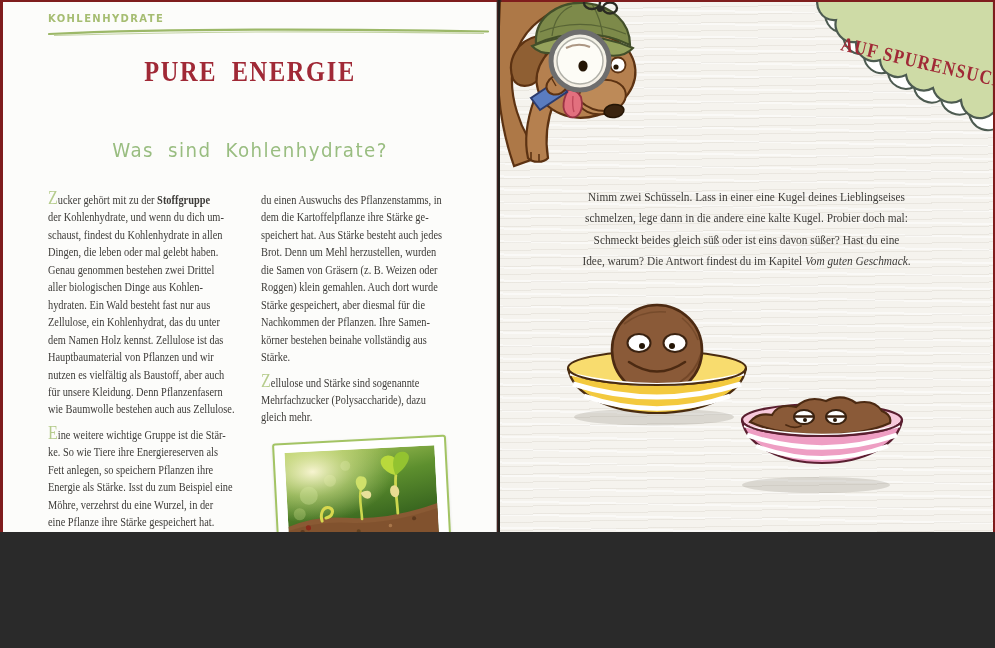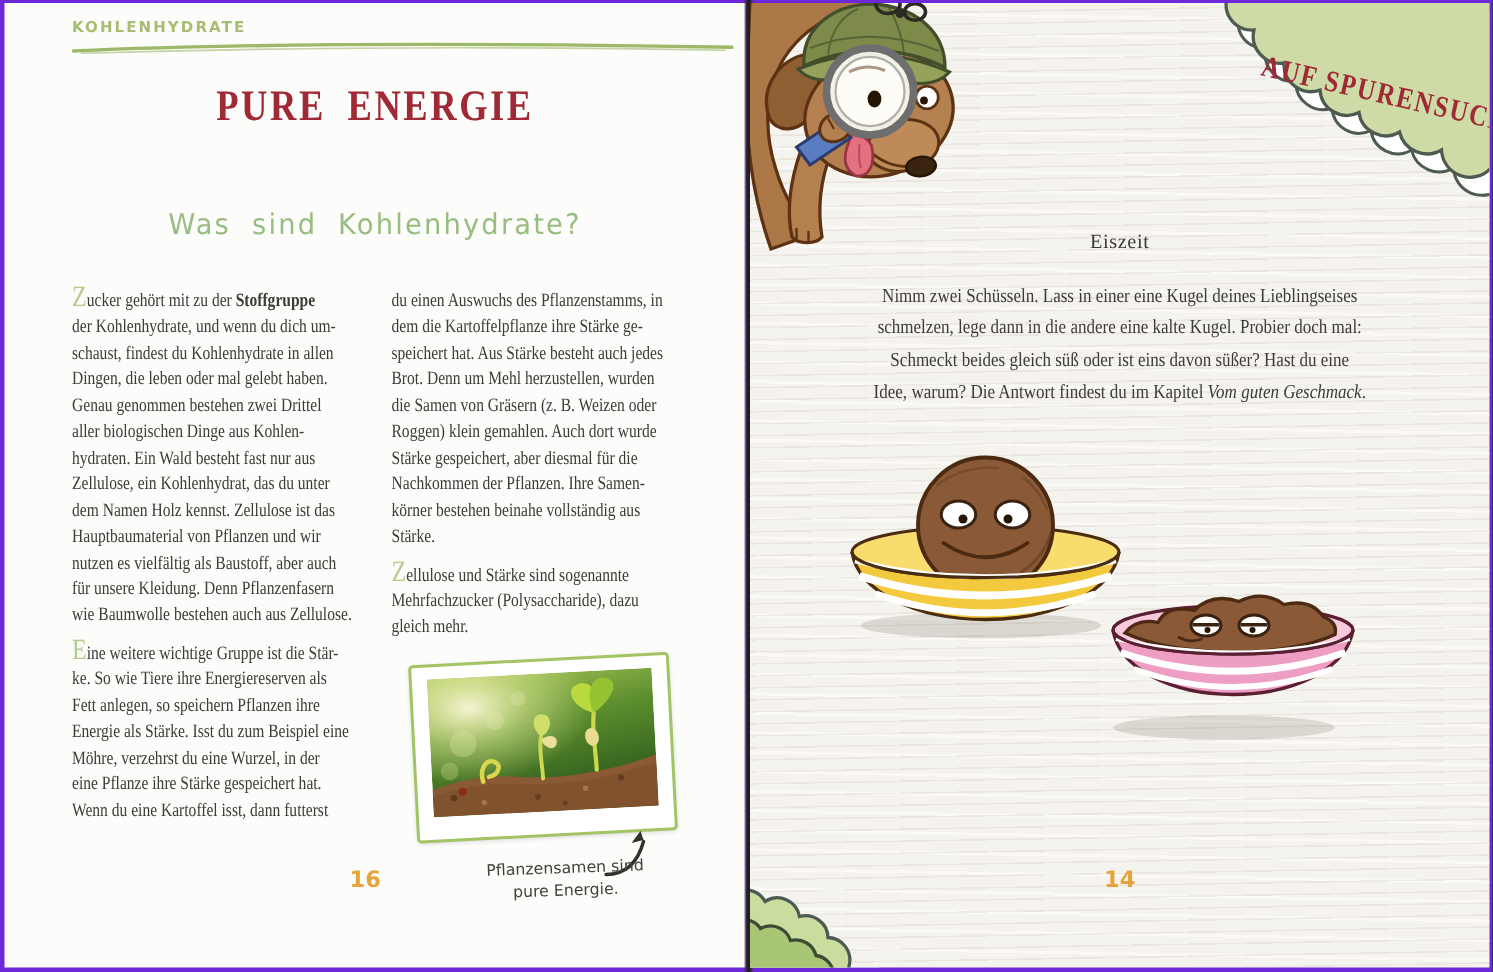--- a/index.html
+++ b/index.html
@@ -1,16 +1,16 @@
 <!DOCTYPE html>
 <html><head>
 <meta charset="utf-8">
 <style>
   html,body{margin:0;padding:0;background:#2a2a2a;}
-  .book{position:relative;width:995px;height:648px;background:#6d28d9;overflow:hidden;
+  .book{position:relative;width:995px;height:532px;background:#7f1d1d;overflow:hidden;
         font-family:"Liberation Serif",serif;}
   .page{position:absolute;top:2px;height:643px;overflow:hidden;}
   .page-left{left:3px;width:494px;background:#fcfcfa;}
   .page-right{left:500px;width:493px;background:#f5f3ee;
      background-image:
        repeating-linear-gradient(179deg, rgba(188,180,166,0.20) 0px, rgba(188,180,166,0.20) 1px, transparent 1px, transparent 8px),
        repeating-linear-gradient(181deg, rgba(255,255,255,0.5) 0px, rgba(255,255,255,0.5) 2px, transparent 2px, transparent 13px);}
   .gutter{position:absolute;left:496px;top:0;width:6px;height:648px;
      background:linear-gradient(90deg, rgba(70,64,56,0.18), #211f1c 42%, #211f1c 62%, rgba(70,64,56,0.25));}
 
@@ -207,21 +207,20 @@
       <ellipse cx="83" cy="66" rx="4.6" ry="5.6" fill="#241505"></ellipse>
       <path d="M66,48 Q78,42 90,47" stroke="#5c3212" stroke-width="2" fill="none" opacity="0.5"></path>
     </svg>
 
     <svg class="badge-cloud" width="215" height="150" viewBox="0 0 215 150">
       <path d="M50,4 A17,17 0 0 0 66,30 A18,18 0 0 0 86,52 A18,18 0 0 0 110,70 A18,18 0 0 0 136,85 A18,18 0 0 0 163,98 A19,19 0 0 0 191,110 A19,19 0 0 0 224,122 L224,4 Z" fill="#ffffff" stroke="#4d5b51" stroke-width="2"></path>
       <path d="M42,-8 A17,17 0 0 0 58,18 A18,18 0 0 0 78,40 A18,18 0 0 0 102,58 A18,18 0 0 0 128,73 A18,18 0 0 0 155,86 A19,19 0 0 0 183,98 A19,19 0 0 0 216,110 L216,-8 Z" fill="#cedba6" stroke="#4d5b51" stroke-width="2.2"></path>
       <text transform="translate(62,48) rotate(13) scale(0.84,1)" font-family="Liberation Serif, serif" font-weight="bold" font-size="20" fill="#a02936" letter-spacing="1.5">AUF SPURENSUCHE</text>
     </svg>
 
-    <h3 class="experiment-heading">Eiszeit</h3>
 
     <p class="experiment-body"><span>Nimm zwei Schüsseln. Lass in einer eine Kugel deines Lieblingseises
 schmelzen, lege dann in die andere eine kalte Kugel. Probier doch mal:
 Schmeckt beides gleich süß oder ist eins davon süßer? Hast du eine</span><br><span>Idee, warum? Die Antwort findest du im Kapitel </span><span class="italic-ref">Vom guten Geschmack</span><span>.</span></p>
 
     <svg class="bowl bowl-fresh" width="190" height="132" viewBox="0 0 190 132">
       <ellipse cx="92" cy="121" rx="80" ry="8.5" fill="rgba(125,118,105,0.22)"></ellipse>
       <ellipse cx="95" cy="72" rx="89" ry="17" fill="#f8dc6e" stroke="#4a2c10" stroke-width="2"></ellipse>
       <circle cx="95" cy="54" r="45" fill="#8a5a38" stroke="#4c2a12" stroke-width="2.6"></circle>
       <path d="M62,28 Q80,14 104,16 M120,22 Q132,32 136,44" stroke="#6e4426" stroke-width="1.6" fill="none" opacity="0.7"></path>

